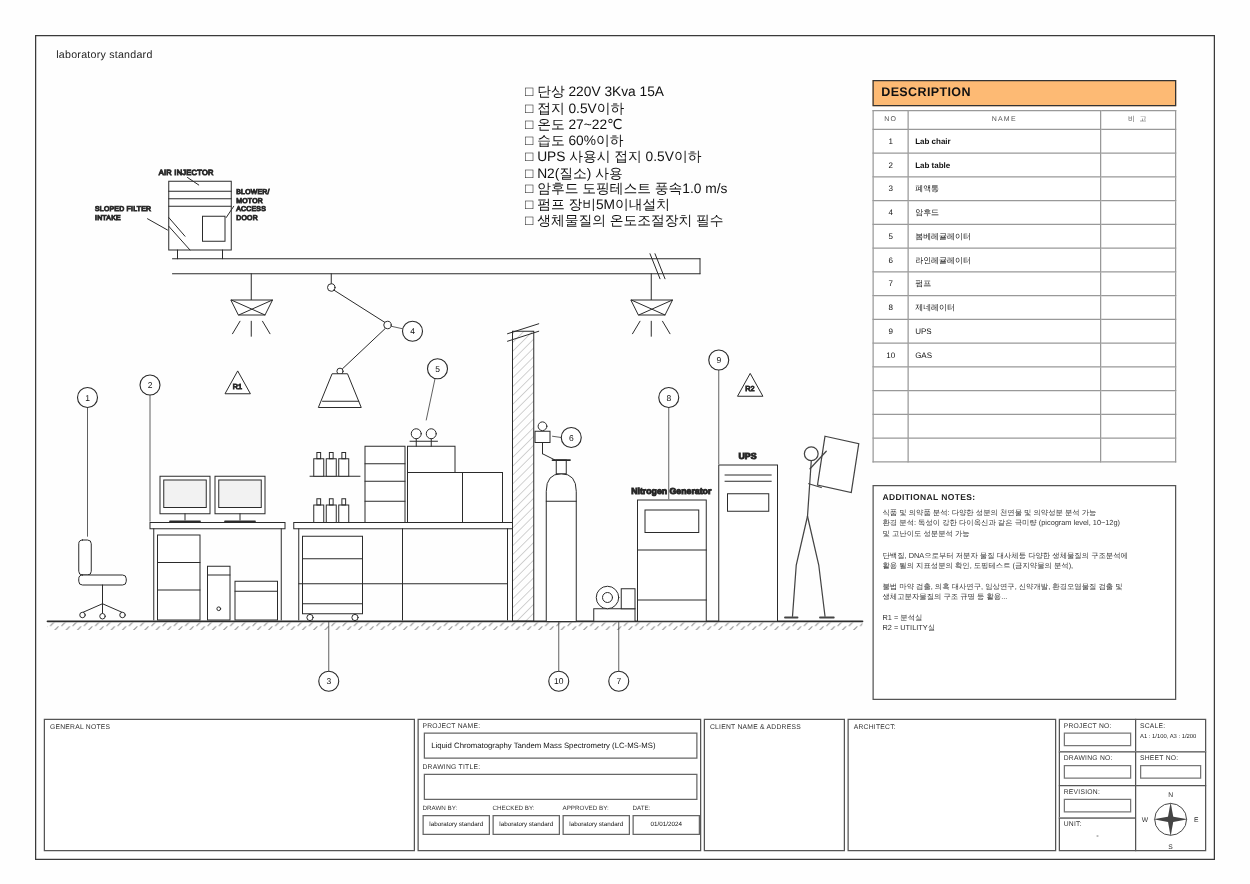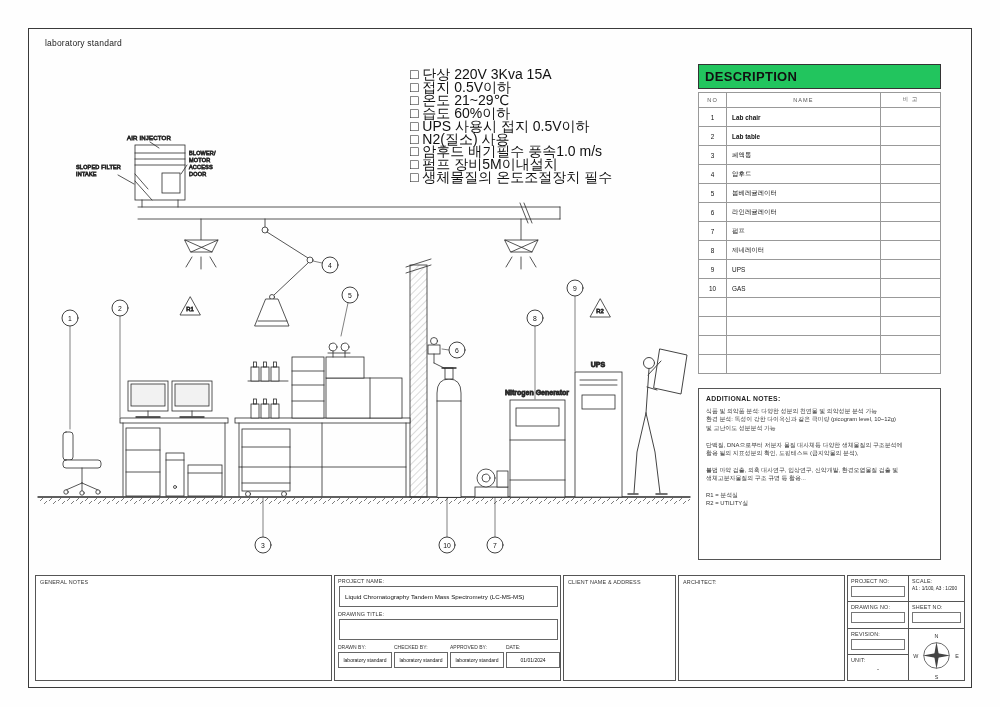--- a/index.html
+++ b/index.html
@@ -2,34 +2,34 @@
 <html><head>
 <meta charset="utf-8">
 <style>
   * { margin:0; padding:0; box-sizing:border-box; }
   html,body { background:#ffffff; }
   body { font-family:"Liberation Sans","DejaVu Sans",sans-serif; color:#111; }
   .page { position:relative; width:1000px; height:707px; background:#fefefe; overflow:hidden; }
   .frame { position:absolute; left:28px; top:28px; width:944px; height:660px; border:1px solid #3a3a3a; }
   .sheet-label { position:absolute; left:45px; top:38px; font-size:8.5px; color:#222; letter-spacing:.2px; }
 
-  .checklist { position:absolute; left:410px; top:68px; font-size:14px; line-height:12.9px; color:#111; z-index:5; }
+  .checklist { position:absolute; left:420px; top:68px; font-size:11px; line-height:12.9px; color:#111; z-index:5; }
   .check-item { white-space:nowrap; }
 
   .drawing { position:absolute; left:30px; top:95px; }
   svg text { font-family:"Liberation Sans","DejaVu Sans",sans-serif; }
   .lineart { stroke:#2b2b2b; stroke-width:0.8; fill:none; stroke-linecap:round; }
   .dlabel { font-size:6px; fill:#111; letter-spacing:.2px; }
   .dlabel-sm { font-size:5.5px; fill:#111; letter-spacing:.2px; }
   .dbold { font-size:7px; font-weight:bold; fill:#000; }
   .callout-num { font-size:6.8px; fill:#111; text-anchor:middle; }
   .rtag { font-size:5.8px; fill:#111; text-anchor:middle; }
 
   .desc-panel { position:absolute; left:698px; top:64px; width:243px; z-index:4; }
-  .desc-title { border:1px solid #333; font-weight:bold; font-size:13px; padding:4px 6px; background:#22c55e; color:#111; letter-spacing:.3px; }
+  .desc-title { border:1px solid #333; font-weight:bold; font-size:10px; padding:4px 6px; background:#fdba74; color:#111; letter-spacing:.3px; }
   table.desc { width:100%; border-collapse:collapse; margin-top:3px; table-layout:fixed; background:#fff; }
   table.desc th { border:1px solid #999; font-size:5.6px; font-weight:normal; color:#555; height:15px; letter-spacing:1px; }
   table.desc td { border:1px solid #999; font-size:6.4px; color:#111; height:19px; padding:0 5px; overflow:hidden; white-space:nowrap; }
   table.desc td.c { text-align:center; padding:0; }
   .bold { font-weight:bold; }
 
   .notes-panel { position:absolute; left:698px; top:388px; width:243px; height:172px; border:1px solid #555; padding:6px 7px; background:#fff; z-index:4; }
   .notes-title { font-size:6.8px; font-weight:bold; margin-bottom:5px; letter-spacing:.3px; color:#222; }
   .notes-line { font-size:5.9px; color:#333; line-height:8.4px; min-height:8.4px; white-space:nowrap; overflow:hidden; }
 
@@ -49,25 +49,25 @@
 </head>
 <body>
 
 <div class="page">
   <div class="frame"></div>
   <div class="sheet-label">laboratory standard</div>
 
   <div class="checklist">
     <div class="check-item">□ 단상 220V 3Kva 15A</div>
     <div class="check-item">□ 접지 0.5V이하</div>
-    <div class="check-item">□ 온도 21~29℃</div>
+    <div class="check-item">□ 온도 27~22℃</div>
     <div class="check-item">□ 습도 60%이하</div>
     <div class="check-item">□ UPS 사용시 접지 0.5V이하</div>
     <div class="check-item">□ N2(질소) 사용</div>
-    <div class="check-item">□ 암후드 배기필수 풍속1.0 m/s</div>
+    <div class="check-item">□ 암후드 도핑테스트 풍속1.0 m/s</div>
     <div class="check-item">□ 펌프 장비5M이내설치</div>
     <div class="check-item">□ 생체물질의 온도조절장치 필수</div>
   </div>
 
   <svg class="drawing" width="665" height="475" viewBox="0 0 665 475">
     <defs>
       <pattern id="floorHatch" width="9" height="7" patternUnits="userSpaceOnUse">
         <line x1="8" y1="0" x2="1" y2="7" stroke="#444" stroke-width="0.7"></line>
       </pattern>
       <pattern id="wallHatch" width="5" height="5" patternUnits="userSpaceOnUse" patternTransform="rotate(45)">

